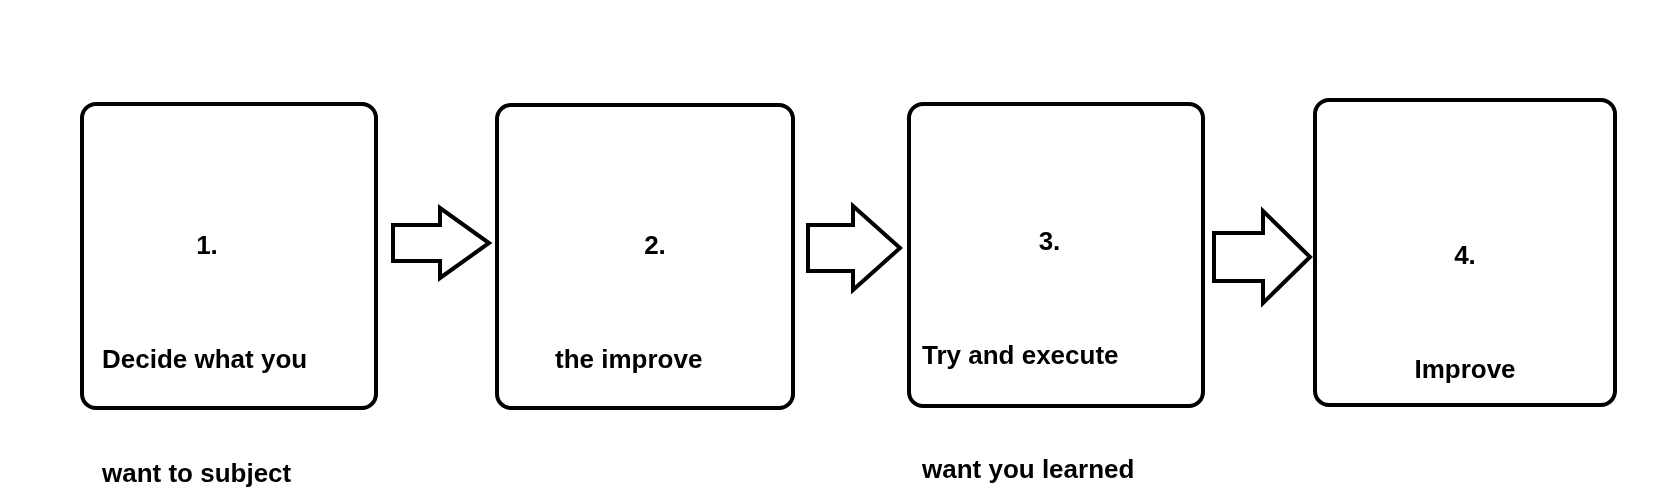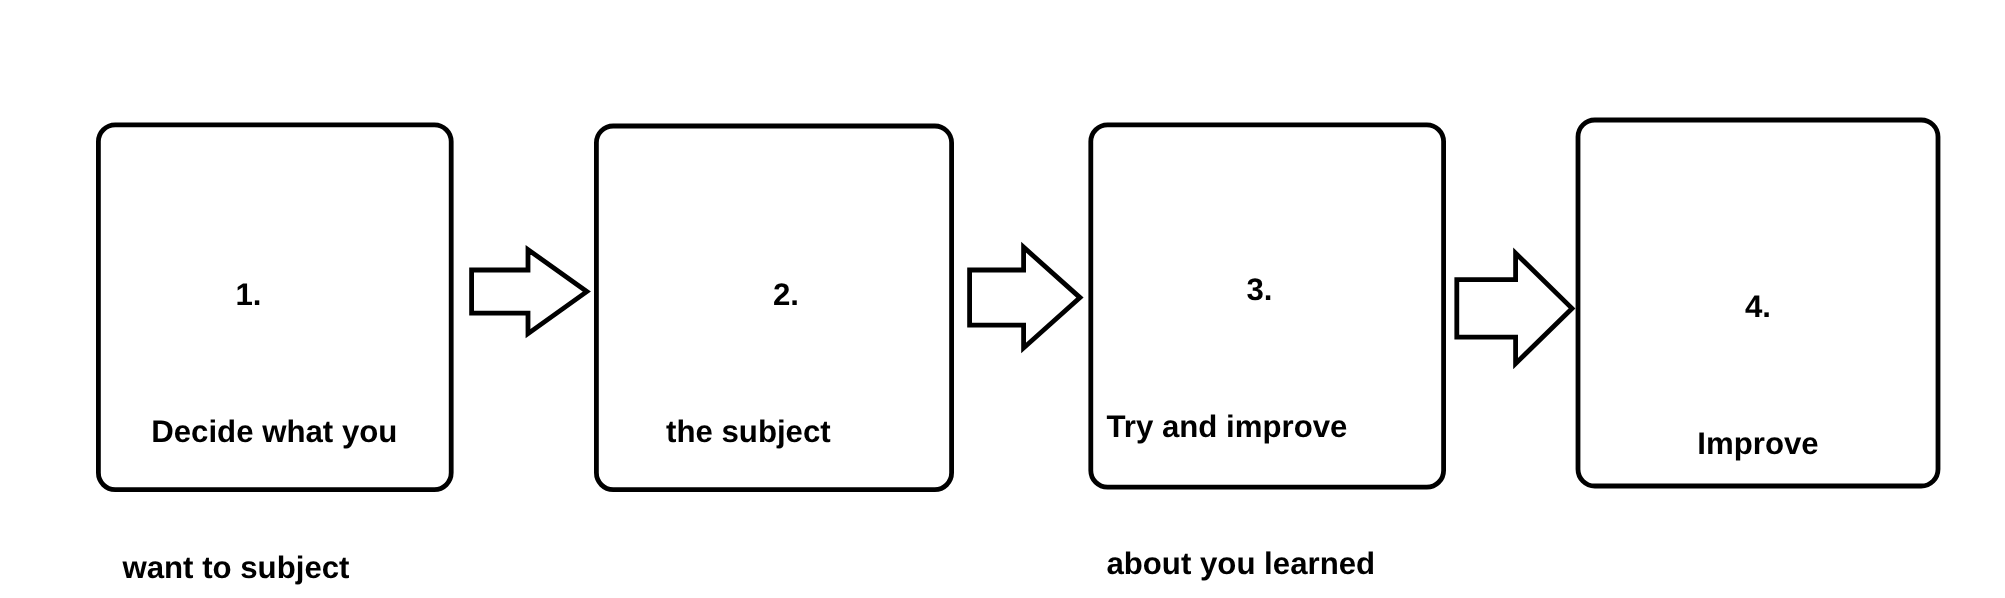--- a/index.html
+++ b/index.html
@@ -8,43 +8,43 @@
   .txt{position:absolute;font-weight:bold;font-size:26px;line-height:38px;color:#000;white-space:pre;}
   .num{display:block;text-align:center;}
   svg.arrow{position:absolute;overflow:visible;}
 </style>
 </head>
 <body>
 
 <div class="box" style="left:80px;top:102px;width:298px;height:308px;"></div>
 <div class="txt" style="left:102px;top:150px;width:250px;">
   <span class="num" style="text-align:center;width:210px;">1.</span>
-  <span style="display:block;margin-left:24px;">Decide what you</span>
+  <span style="display:block;">Decide what you</span>
   <span style="display:block;">want to subject</span>
 </div>
 
 <svg class="arrow" style="left:390px;top:205px;" width="104" height="76" viewBox="0 0 104 76">
   <polygon points="3,20 50,20 50,3 99,38 50,73 50,56 3,56" fill="#fff" stroke="#000" stroke-width="4" stroke-linejoin="miter"></polygon>
 </svg>
 
 <div class="box" style="left:495px;top:103px;width:300px;height:307px;"></div>
 <div class="txt" style="left:555px;top:150px;width:220px;">
   <span class="num" style="text-align:center;width:200px;">2.</span>
-  <span style="display:block;">the subject</span>
+  <span style="display:block;">the improve</span>
 </div>
 
 <svg class="arrow" style="left:805px;top:203px;" width="100" height="90" viewBox="0 0 100 90">
   <polygon points="3,22 48,22 48,3 95,45 48,87 48,68 3,68" fill="#fff" stroke="#000" stroke-width="4" stroke-linejoin="miter"></polygon>
 </svg>
 
 <div class="box" style="left:907px;top:102px;width:298px;height:306px;"></div>
 <div class="txt" style="left:922px;top:146px;width:270px;">
   <span class="num" style="text-align:center;width:255px;">3.</span>
-  <span style="display:block;">Try and improve</span>
-  <span style="display:block;">about you learned</span>
+  <span style="display:block;">Try and execute</span>
+  <span style="display:block;">want you learned</span>
 </div>
 
 <svg class="arrow" style="left:1211px;top:208px;" width="104" height="98" viewBox="0 0 104 98">
   <polygon points="3,25 52,25 52,3 99,49 52,95 52,73 3,73" fill="#fff" stroke="#000" stroke-width="4" stroke-linejoin="miter"></polygon>
 </svg>
 
 <div class="box" style="left:1313px;top:98px;width:304px;height:309px;"></div>
 <div class="txt" style="left:1313px;top:160px;width:304px;text-align:center;">
   <span class="num">4.</span>
   <span style="display:block;">Improve</span>

